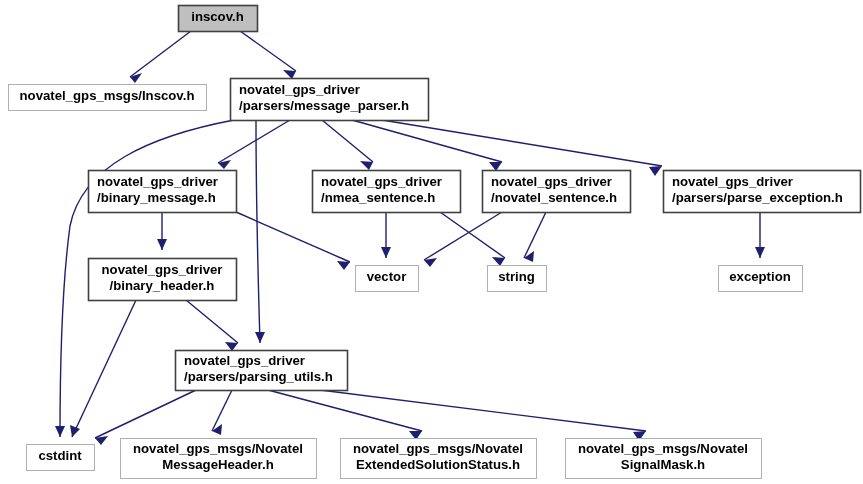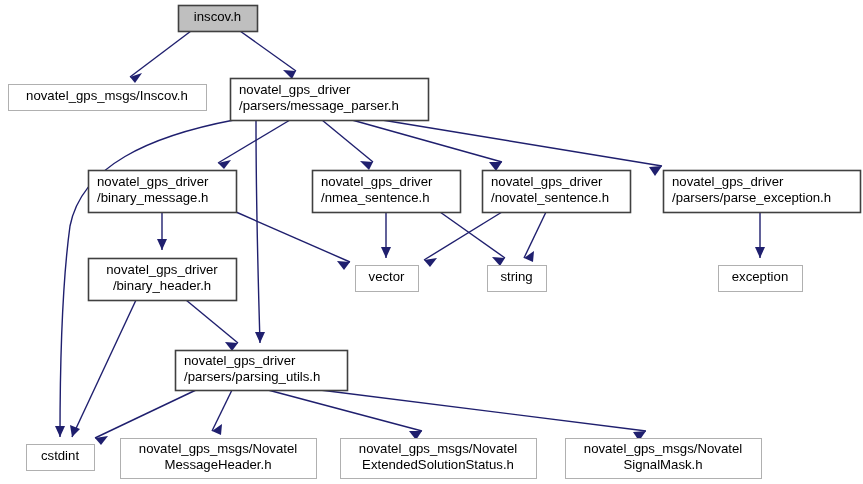--- a/index.html
+++ b/index.html
@@ -10,20 +10,21 @@
   body {
     width: 863px;
     height: 484px;
     font-family: "Liberation Sans", sans-serif;
     overflow: hidden;
   }
   #graph-root {
     position: relative;
     width: 854px;
     height: 484px;
+    font-weight: bold;
   }
   svg.graph-canvas {
     position: absolute;
     top: 0;
     left: 0;
     width: 863px;
     height: 484px;
   }
   .node-box {
     fill: #ffffff;

